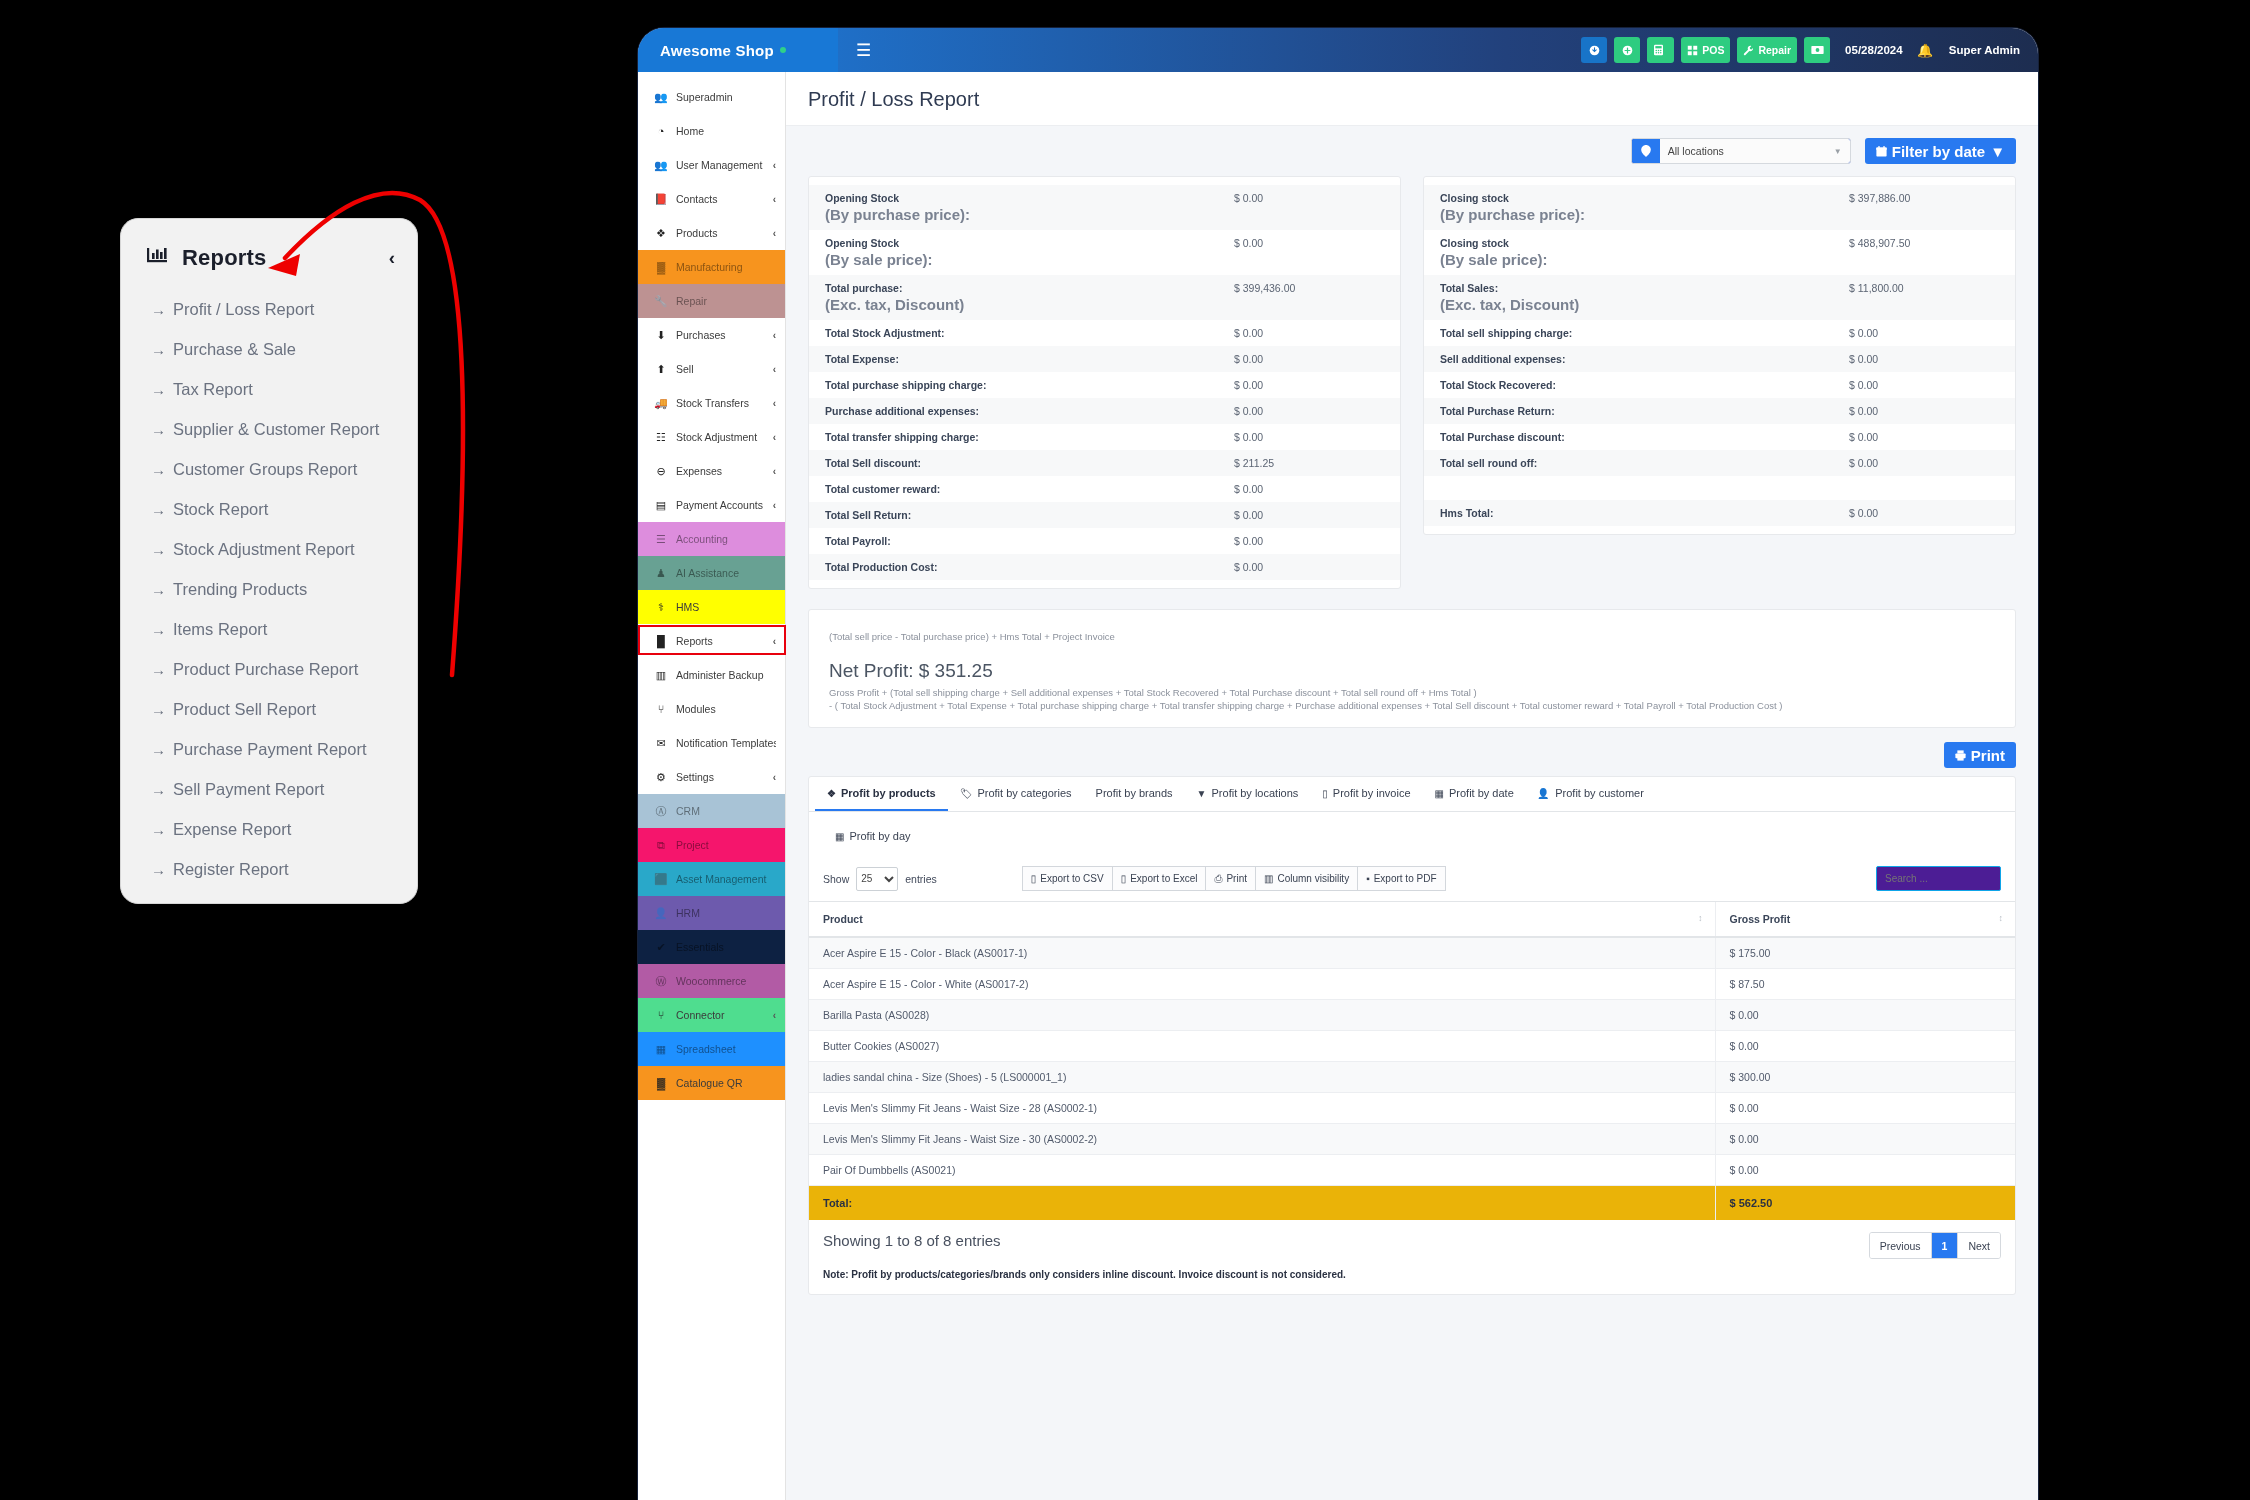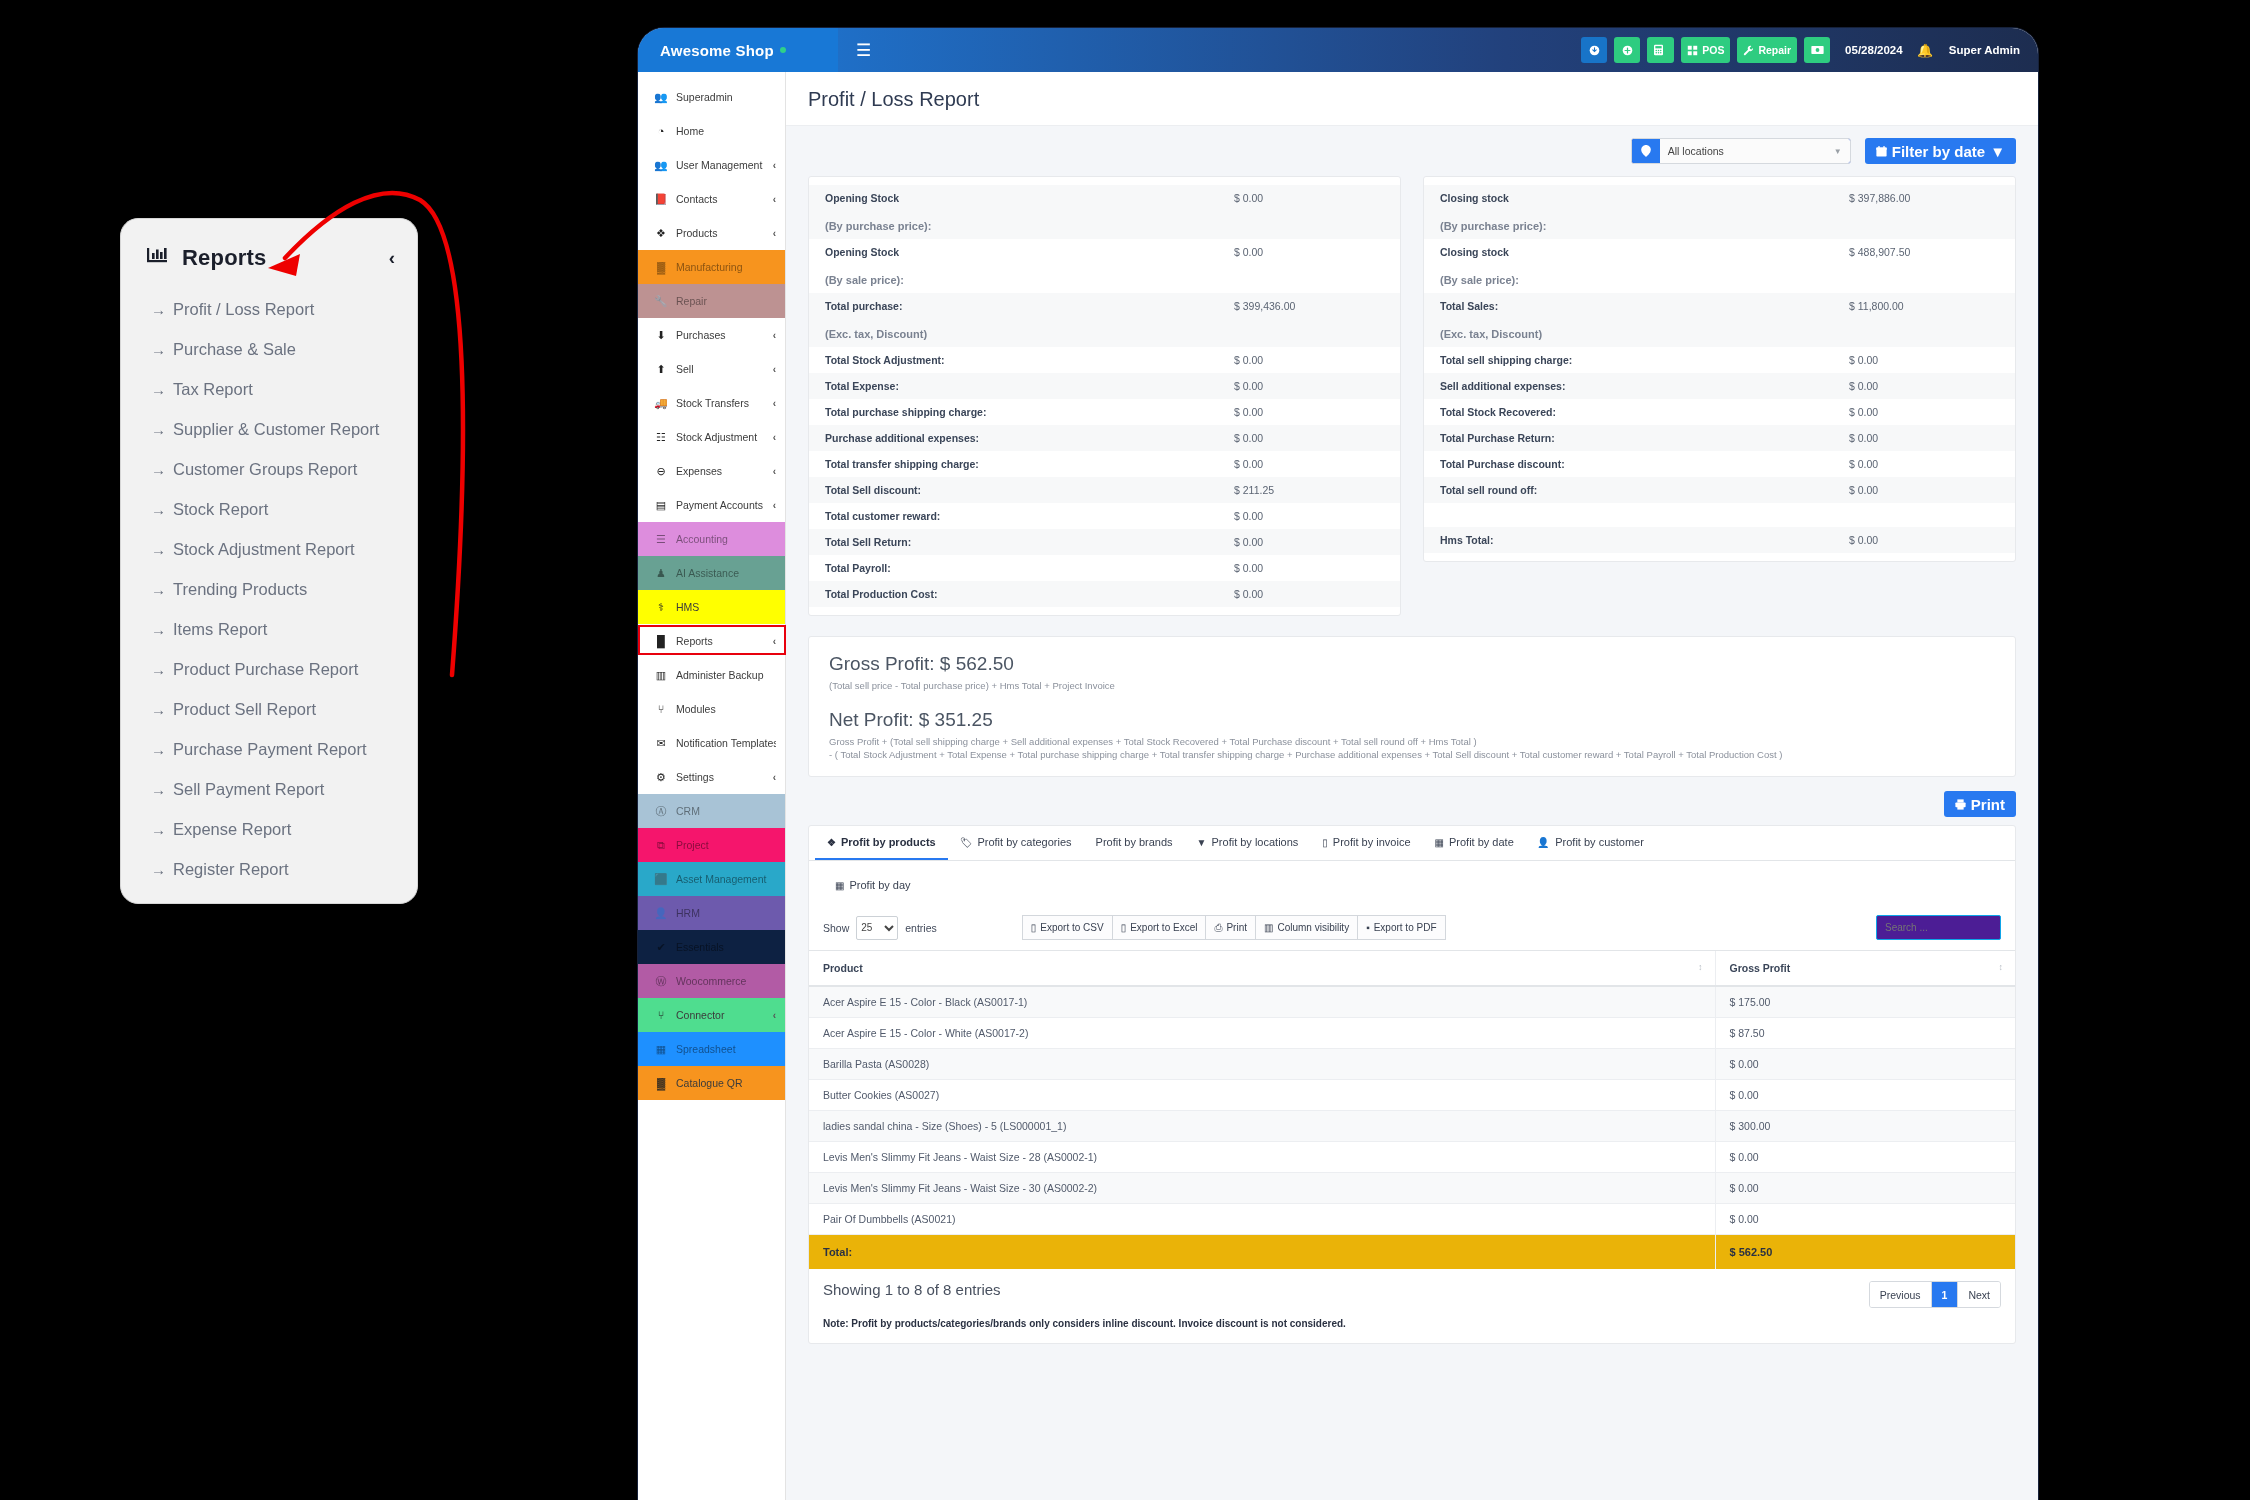--- a/index.html
+++ b/index.html
@@ -96,21 +96,21 @@
 
   
   #summary { display:flex; gap:22px; padding: 4px 22px 0 22px; align-items:flex-start;}
   .card { background:#fff; border:1px solid #e7e9ec; border-radius:3px; flex:1; padding:8px 0;}
   .card.left { min-height:350px; }
   .card.right { min-height:310px; }
   .srow { display:flex; align-items:flex-start; padding:7px 16px; }
   .srow.alt { background:#f7f8f9; }
   .srow .lbl { flex:1; }
   .srow .lbl .l1 { font-size:10.5px; font-weight:700; color:#3a4558; }
-  .srow .lbl .l2 { font-size:11px; color:#7a8291; font-weight:700; margin-top:16px;}
+  .srow .lbl .l2 { font-size:15px; color:#7a8291; font-weight:700; margin-top:2px;}
   .srow .val { width:150px; font-size:10.5px; color:#5b6473; }
   .srow.spacer { height:24px; padding:0; }
 
   
   #profit-block { background:#fff; border:1px solid #e7e9ec; border-radius:3px; margin:20px 22px 0 22px; padding:16px 20px 16px 20px; }
   .profit-h { font-size:19px; color:#4b5563; font-weight:400; }
   .profit-sub { font-size:9.5px; color:#8b919c; margin-top:5px; }
   .profit-sub.second { margin-top:2px; }
   #net-wrap { margin-top:18px; }
 
@@ -553,21 +553,20 @@
             <div class="srow alt">
               <div class="lbl">
                 <div class="l1">Hms Total:</div>
               </div>
               <div class="val">$ 0.00</div>
             </div>
           </div>
       </div>
 
       <div id="profit-block">
-        <div class="profit-h">Gross Profit: $ 562.50</div>
         <div class="profit-sub">(Total sell price - Total purchase price) + Hms Total + Project Invoice</div>
         <div id="net-wrap">
           <div class="profit-h">Net Profit: $ 351.25</div>
           <div class="profit-sub">Gross Profit + (Total sell shipping charge + Sell additional expenses + Total Stock Recovered + Total Purchase discount + Total sell round off + Hms Total )</div>
           <div class="profit-sub second">- ( Total Stock Adjustment + Total Expense + Total purchase shipping charge + Total transfer shipping charge + Purchase additional expenses + Total Sell discount + Total customer reward + Total Payroll + Total Production Cost )</div>
         </div>
       </div>
 
       <div id="print-row">
         <button class="btn-blue">

